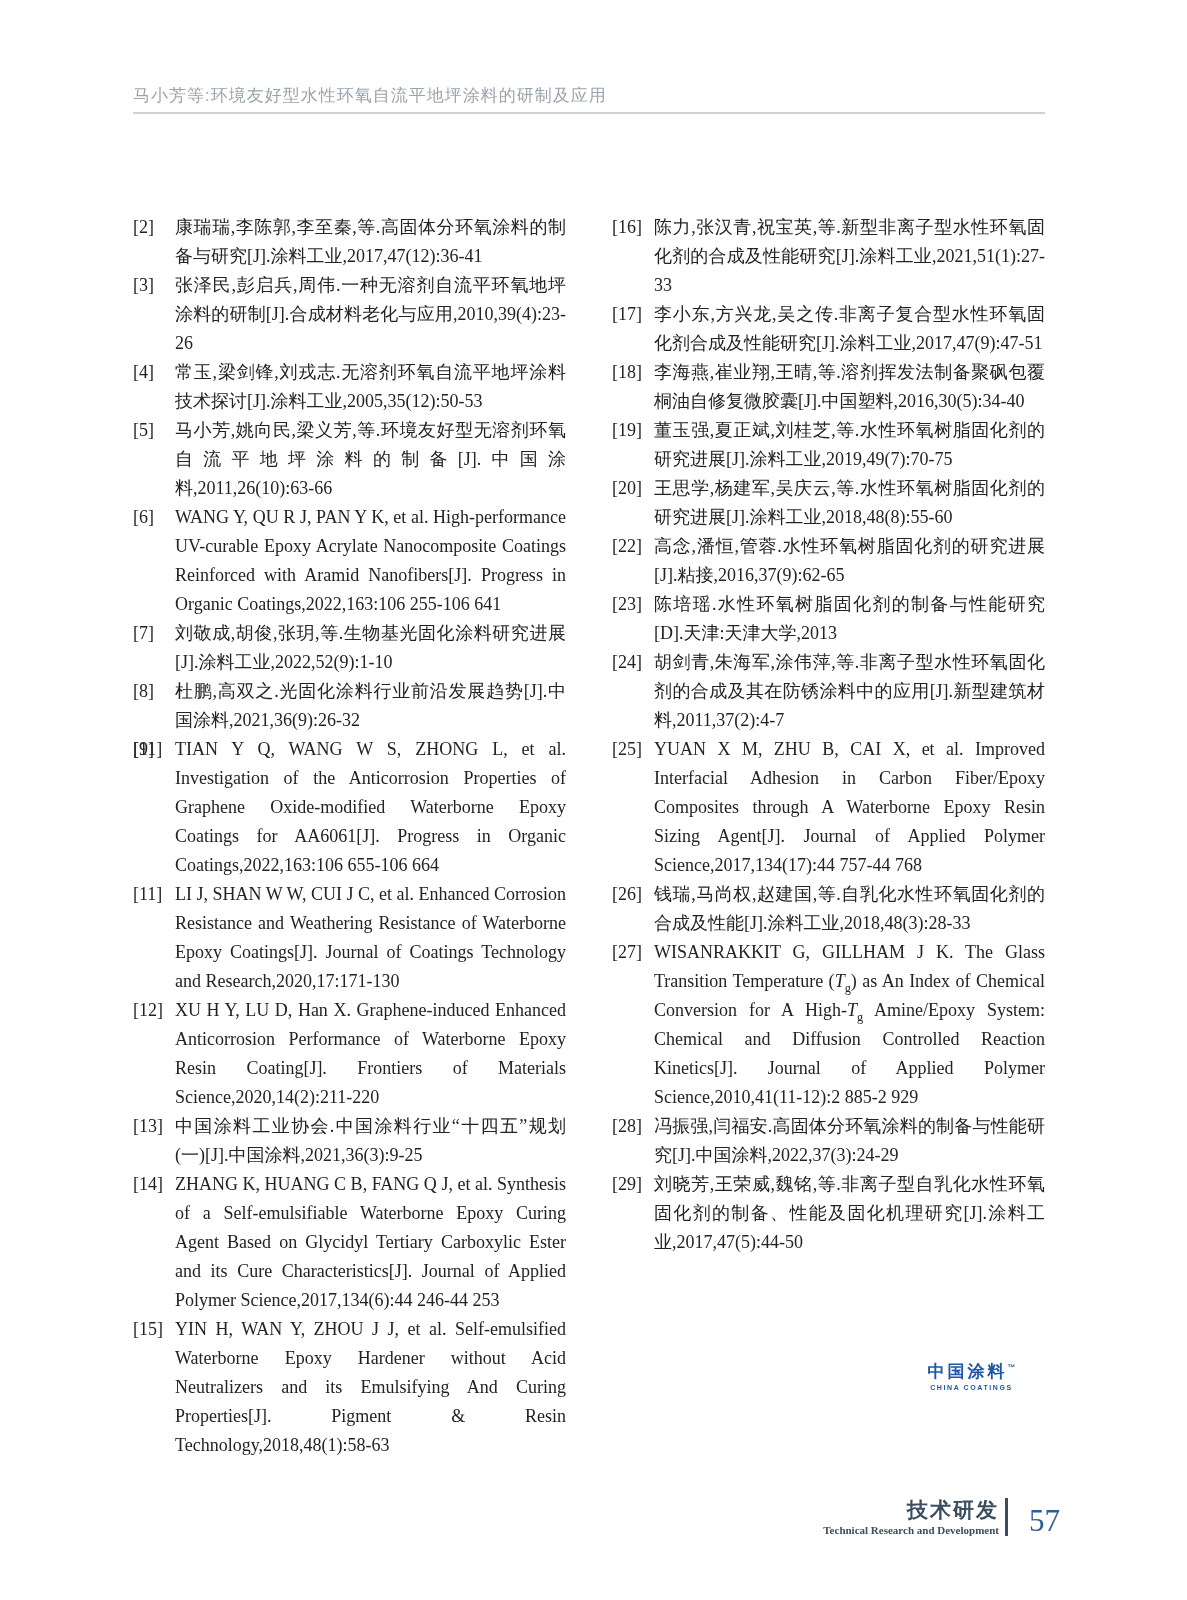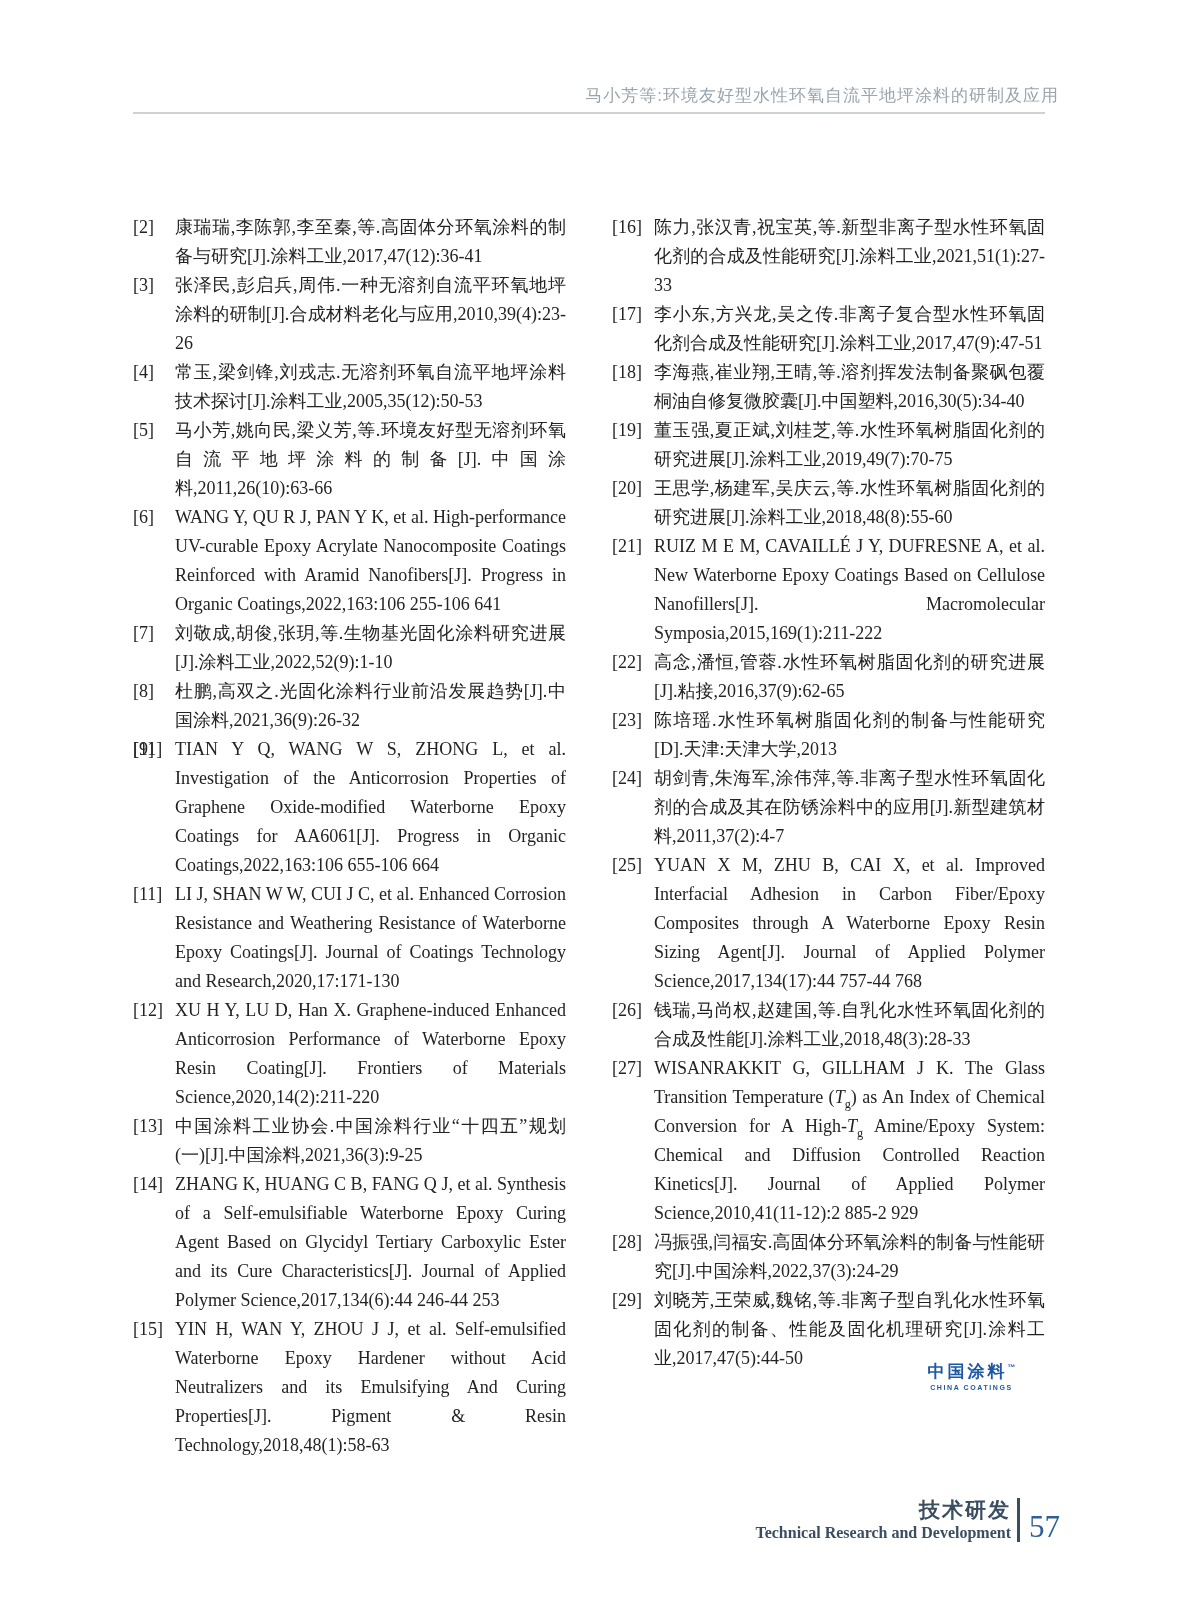--- a/index.html
+++ b/index.html
@@ -6,22 +6,21 @@
   body {
     width:1187px; height:1600px;
     background:#ffffff;
     font-family:"Liberation Serif","DejaVu Serif",serif;
     color:#232323;
   }
   .page { position:relative; width:1187px; height:1600px; background:#ffffff; overflow:hidden; }
 
   
   .running-head {
-    position:absolute; top:84px; left:147px; width:912px;
-    text-align:right;
+    position:absolute; top:84px; left:133px; width:912px;
     font-family:Liberation Sans, sans-serif;
     font-size:17px; letter-spacing:1px;
     color:#9aa4ad;
   }
   .head-rule {
     position:absolute; top:112px; left:133px; width:912px; height:2px;
     background:#cdd2d6;
   }
 
   
@@ -64,27 +63,27 @@
     display:flex; align-items:stretch;
   }
   .footer-left { text-align:right; padding-right:6px; }
   .footer-cn {
     font-family:"Liberation Sans","DejaVu Sans",sans-serif;
     font-weight:bold; font-size:21px; letter-spacing:2px;
     color:#3b4d61; line-height:1.1;
   }
   .footer-en {
     font-family:"Liberation Serif","DejaVu Serif",serif;
-    font-weight:bold; font-size:16px;
+    font-weight:bold; font-size:11px;
     color:#3b4d61; margin-top:3px; white-space:nowrap;text-align:right;
   }
   .footer-bar { width:3px; background:#3b4d61; }
   .footer-num {
     align-self:flex-end;
-    padding-left:9px;
+    padding-left:21px;
     font-family:"Liberation Serif","DejaVu Serif",serif;
     font-size:31px; line-height:1;
     color:#2f6094;
   }
 </style>
 </head>
 <body>
 
 <div class="page">
 
@@ -107,21 +106,20 @@
         <div class="ref"><span class="ref-num">[13]</span><span class="ref-text">中国涂料工业协会.中国涂料行业“十四五”规划(一)[J].中国涂料,2021,36(3):9-25</span></div>
         <div class="ref"><span class="ref-num">[14]</span><span class="ref-text">ZHANG K, HUANG C B, FANG Q J, et al. Synthesis of a Self-emulsifiable Waterborne Epoxy Curing Agent Based on Glycidyl Tertiary Carboxylic Ester and its Cure Characteristics[J]. Journal of Applied Polymer Science,2017,134(6):44 246-44 253</span></div>
         <div class="ref"><span class="ref-num">[15]</span><span class="ref-text">YIN H, WAN Y, ZHOU J J, et al. Self-emulsified Waterborne Epoxy Hardener without Acid Neutralizers and its Emulsifying And Curing Properties[J]. Pigment &amp; Resin Technology,2018,48(1):58-63</span></div>
       </div>
     <div class="col" id="col-right">
         <div class="ref"><span class="ref-num">[16]</span><span class="ref-text">陈力,张汉青,祝宝英,等.新型非离子型水性环氧固化剂的合成及性能研究[J].涂料工业,2021,51(1):27-33</span></div>
         <div class="ref"><span class="ref-num">[17]</span><span class="ref-text">李小东,方兴龙,吴之传.非离子复合型水性环氧固化剂合成及性能研究[J].涂料工业,2017,47(9):47-51</span></div>
         <div class="ref"><span class="ref-num">[18]</span><span class="ref-text">李海燕,崔业翔,王晴,等.溶剂挥发法制备聚砜包覆桐油自修复微胶囊[J].中国塑料,2016,30(5):34-40</span></div>
         <div class="ref"><span class="ref-num">[19]</span><span class="ref-text">董玉强,夏正斌,刘桂芝,等.水性环氧树脂固化剂的研究进展[J].涂料工业,2019,49(7):70-75</span></div>
         <div class="ref"><span class="ref-num">[20]</span><span class="ref-text">王思学,杨建军,吴庆云,等.水性环氧树脂固化剂的研究进展[J].涂料工业,2018,48(8):55-60</span></div>
-        <div class="ref"><span class="ref-num">[21]</span><span class="ref-text">RUIZ M E M, CAVAILLÉ J Y, DUFRESNE A, et al. New Waterborne Epoxy Coatings Based on Cellulose Nanofillers[J]. Macromolecular Symposia,2015,169(1):211-222</span></div>
         <div class="ref"><span class="ref-num">[22]</span><span class="ref-text">高念,潘恒,管蓉.水性环氧树脂固化剂的研究进展[J].粘接,2016,37(9):62-65</span></div>
         <div class="ref"><span class="ref-num">[23]</span><span class="ref-text">陈培瑶.水性环氧树脂固化剂的制备与性能研究[D].天津:天津大学,2013</span></div>
         <div class="ref"><span class="ref-num">[24]</span><span class="ref-text">胡剑青,朱海军,涂伟萍,等.非离子型水性环氧固化剂的合成及其在防锈涂料中的应用[J].新型建筑材料,2011,37(2):4-7</span></div>
         <div class="ref"><span class="ref-num">[25]</span><span class="ref-text">YUAN X M, ZHU B, CAI X, et al. Improved Interfacial Adhesion in Carbon Fiber/Epoxy Composites through A Waterborne Epoxy Resin Sizing Agent[J]. Journal of Applied Polymer Science,2017,134(17):44 757-44 768</span></div>
         <div class="ref"><span class="ref-num">[26]</span><span class="ref-text">钱瑞,马尚权,赵建国,等.自乳化水性环氧固化剂的合成及性能[J].涂料工业,2018,48(3):28-33</span></div>
         <div class="ref"><span class="ref-num">[27]</span><span class="ref-text">WISANRAKKIT G, GILLHAM J K. The Glass Transition Temperature (<i>T</i><sub>g</sub>) as An Index of Chemical Conversion for A High-<i>T</i><sub>g</sub> Amine/Epoxy System: Chemical and Diffusion Controlled Reaction Kinetics[J]. Journal of Applied Polymer Science,2010,41(11-12):2 885-2 929</span></div>
         <div class="ref"><span class="ref-num">[28]</span><span class="ref-text">冯振强,闫福安.高固体分环氧涂料的制备与性能研究[J].中国涂料,2022,37(3):24-29</span></div>
         <div class="ref"><span class="ref-num">[29]</span><span class="ref-text">刘晓芳,王荣威,魏铭,等.非离子型自乳化水性环氧固化剂的制备、性能及固化机理研究[J].涂料工业,2017,47(5):44-50</span></div>
       </div>
   </div>

